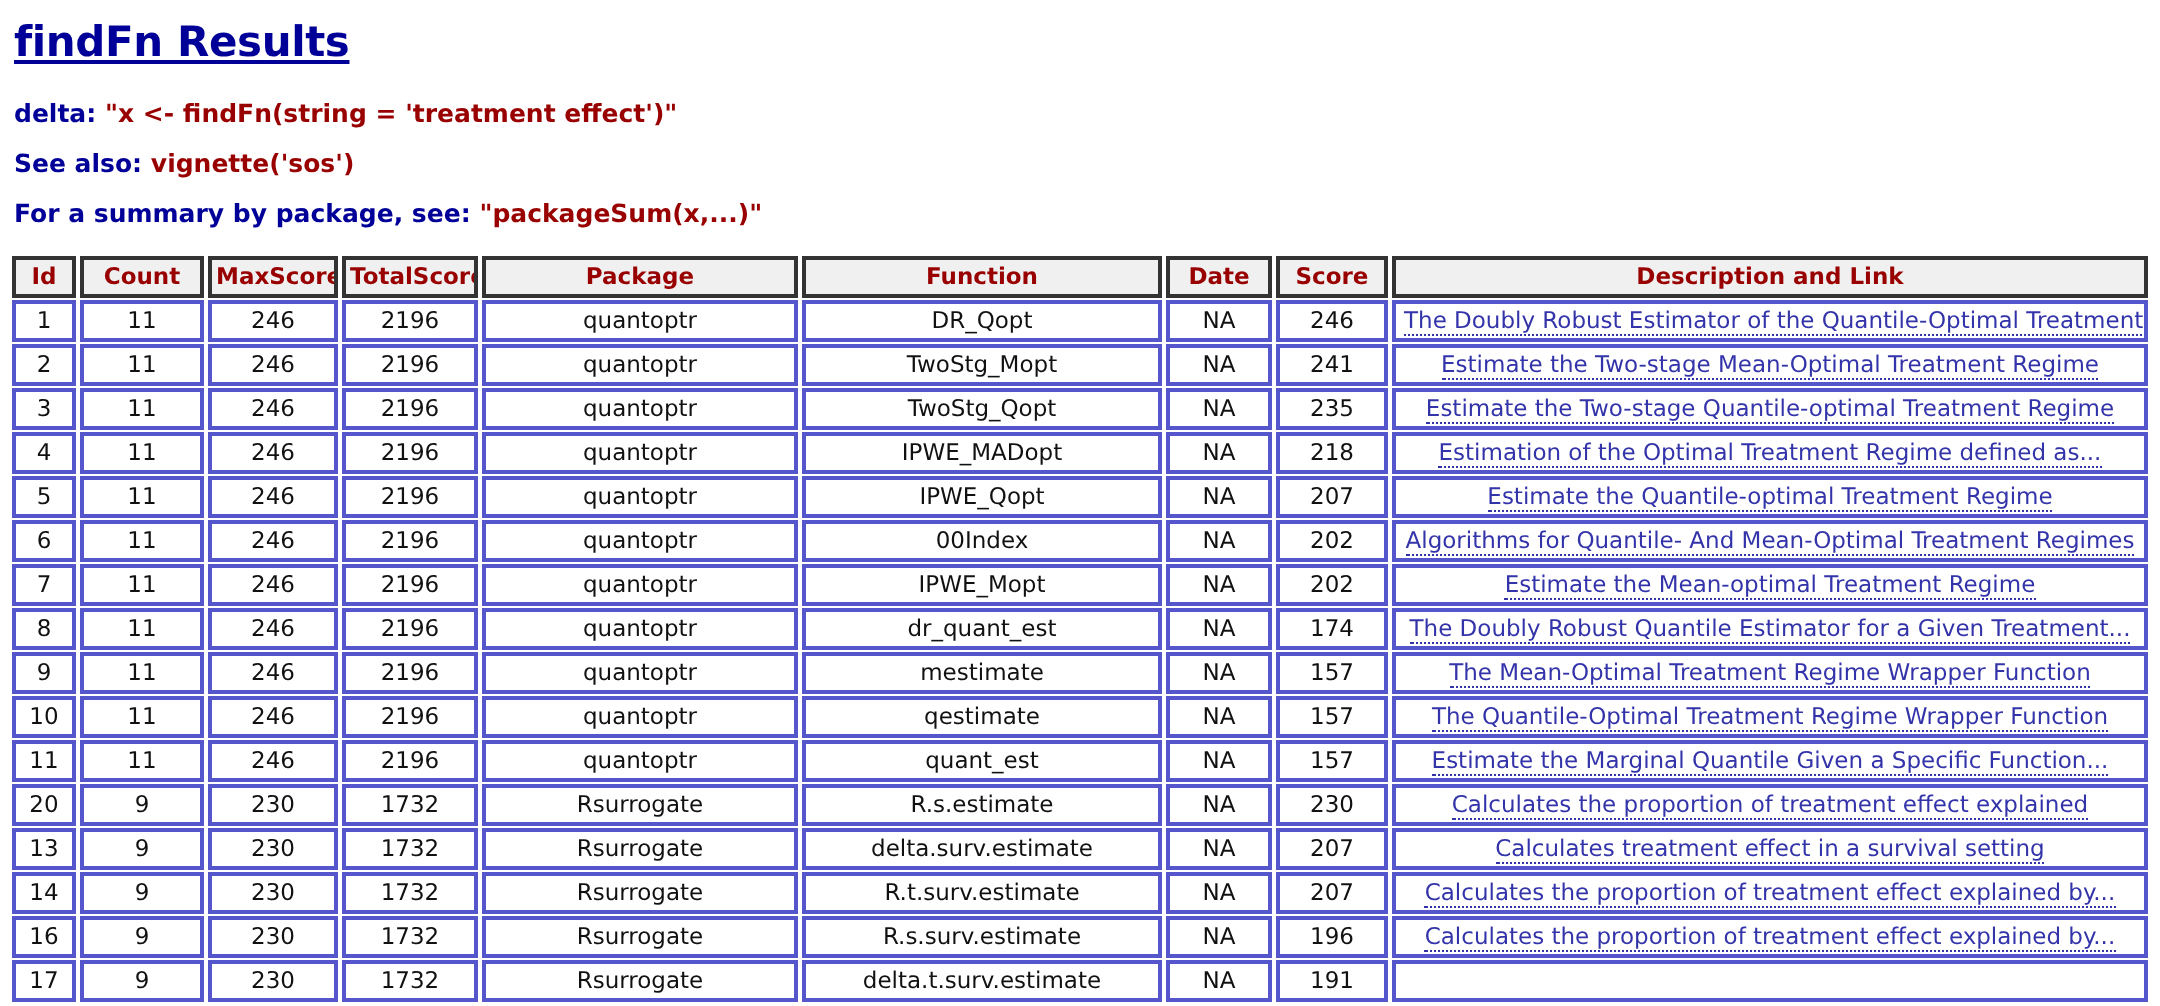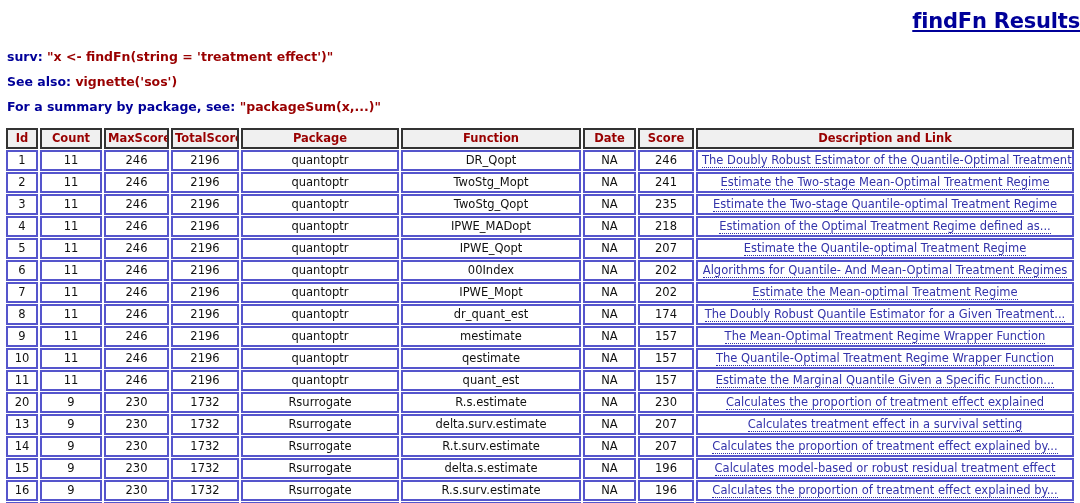--- a/index.html
+++ b/index.html
@@ -19,21 +19,20 @@
   .page { padding: 0; }
 
   .title {
     font-size: 21px;
     font-weight: bold;
     color: #000099;
     text-decoration: underline;
     margin: 8px 0 0 7px;
     letter-spacing: -0.2px;
     line-height: 26px;
-    text-align: right;
   }
 
   .meta-line {
     font-size: 12.5px;
     font-weight: bold;
     color: #000099;
     margin-left: 7px;
     line-height: 14px;
   }
   .meta-line.l1 { margin-top: 16px; }
@@ -98,21 +97,21 @@
   col.c-desc      { width: auto; }
 </style>
 </head>
 <body>
 
 <div class="page">
 
   <div class="title">findFn Results</div>
 
   <div class="meta-line l1">
-    <span>surv: </span><span class="emph">"x &lt;- findFn(string = 'treatment effect')"</span>
+    <span>delta: </span><span class="emph">"x &lt;- findFn(string = 'treatment effect')"</span>
   </div>
 
   <div class="meta-line l3">
     <span>See also: </span><span class="emph">vignette('sos')</span>
   </div>
 
   <div class="meta-line l2">
     <span>For a summary by package, see: </span><span class="emph">"packageSum(x,...)"</span>
   </div>
 
@@ -290,31 +289,20 @@
           <td>9</td>
           <td>230</td>
           <td>1732</td>
           <td>Rsurrogate</td>
           <td>R.t.surv.estimate</td>
           <td>NA</td>
           <td>207</td>
           <td class="desc"><a class="desc-link" href="#">Calculates the proportion of treatment effect explained by...</a></td>
         </tr>
         <tr>
-          <td>15</td>
-          <td>9</td>
-          <td>230</td>
-          <td>1732</td>
-          <td>Rsurrogate</td>
-          <td>delta.s.estimate</td>
-          <td>NA</td>
-          <td>196</td>
-          <td class="desc"><a class="desc-link" href="#">Calculates model-based or robust residual treatment effect</a></td>
-        </tr>
-        <tr>
           <td>16</td>
           <td>9</td>
           <td>230</td>
           <td>1732</td>
           <td>Rsurrogate</td>
           <td>R.s.surv.estimate</td>
           <td>NA</td>
           <td>196</td>
           <td class="desc"><a class="desc-link" href="#">Calculates the proportion of treatment effect explained by...</a></td>
         </tr>

